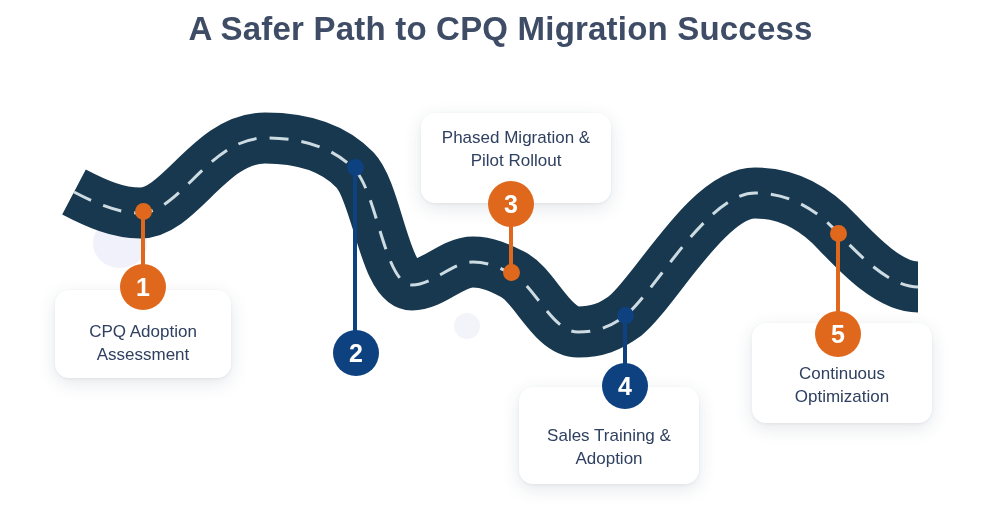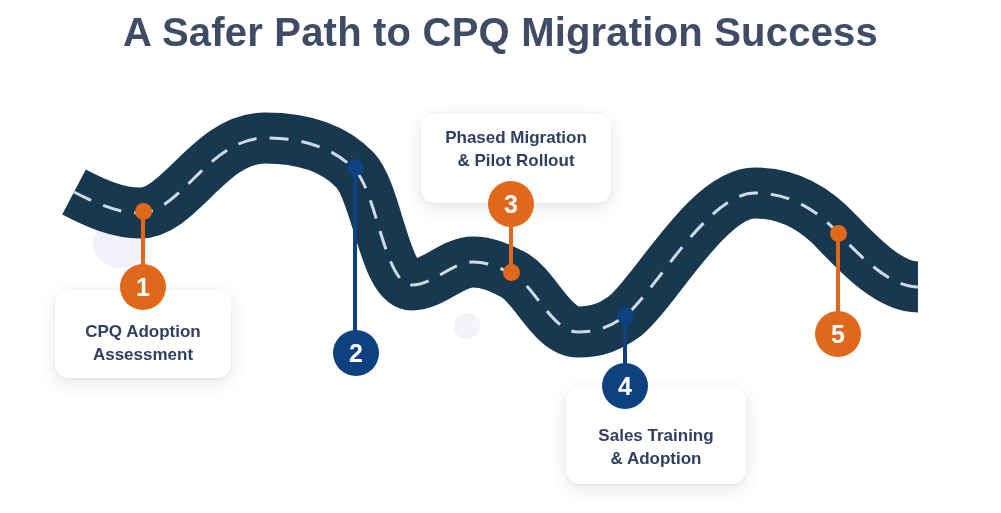--- a/index.html
+++ b/index.html
@@ -2,30 +2,30 @@
 <html><head>
 <meta charset="utf-8">
 <style>
   html,body{margin:0;padding:0;background:#ffffff;}
   #stage{
     position:relative;width:1001px;height:513px;background:#ffffff;overflow:hidden;
     font-family:"Liberation Sans","DejaVu Sans",sans-serif;
   }
   #title{
     position:absolute;left:0;top:10px;width:100%;text-align:center;
-    font-size:40px;font-weight:bold;letter-spacing:.2px;color:#3e4c66;
+    font-size:33px;font-weight:bold;letter-spacing:.2px;color:#3e4c66;
   }
   #road-svg{position:absolute;left:0;top:0;z-index:1;}
   .connector{position:absolute;width:4px;z-index:2;border-radius:2px;}
   .dot{position:absolute;width:17px;height:17px;border-radius:50%;z-index:3;}
   .card{
     position:absolute;background:#ffffff;border-radius:14px;z-index:4;
     box-shadow:0 5px 18px rgba(35,55,85,.12), 0 1px 3px rgba(35,55,85,.06);
     display:flex;align-items:center;justify-content:center;text-align:center;
-    color:#2f4060;font-size:17px;font-weight:bold;line-height:23px;
+    color:#2f4060;font-size:17px;font-weight:normal;line-height:23px;
   }
   .card .lbl{display:block;}
   .badge{
     position:absolute;width:46px;height:46px;border-radius:50%;z-index:5;
     display:flex;align-items:center;justify-content:center;
     color:#ffffff;font-size:25px;font-weight:bold;
   }
   .orange{background:#e0681d;}
   .blue{background:#0e4180;}
   
@@ -43,21 +43,21 @@
   
   .l3{left:509px;top:204px;height:68px;}
   .d3{left:503px;top:264px;}
   .b3{left:488px;top:181px;}
   .c3{left:421px;top:113px;width:190px;height:90px;padding-bottom:18px;box-sizing:border-box;}
   .c3 .lbl{max-width:155px;}
   
   .l4{left:623px;top:315px;height:71px;}
   .d4{left:617px;top:307px;}
   .b4{left:602px;top:363px;}
-  .c4{left:566px;top:387px;width:180px;height:97px;padding-top:22px;box-sizing:border-box;}
+  .c4{left:519px;top:387px;width:180px;height:97px;padding-top:22px;box-sizing:border-box;}
   .c4 .lbl{max-width:130px;}
   
   .l5{left:836px;top:233px;height:101px;}
   .d5{left:830px;top:225px;}
   .b5{left:815px;top:311px;}
   .c5{left:752px;top:323px;width:180px;height:100px;padding-top:24px;box-sizing:border-box;}
   .c5 .lbl{max-width:135px;}
 </style>
 </head>
 <body>
@@ -126,17 +126,20 @@
   <div class="dot blue d4"></div>
   <div class="card c4">
     <span class="lbl">Sales Training &amp; Adoption</span>
   </div>
   <div class="badge blue b4">
     <span>4</span>
   </div>
 
   <div class="connector orange l5"></div>
   <div class="dot orange d5"></div>
+  <div class="card c5">
+    <span class="lbl">Continuous Optimization</span>
+  </div>
   <div class="badge orange b5">
     <span>5</span>
   </div>
 
 </div>
 
 </body></html>

